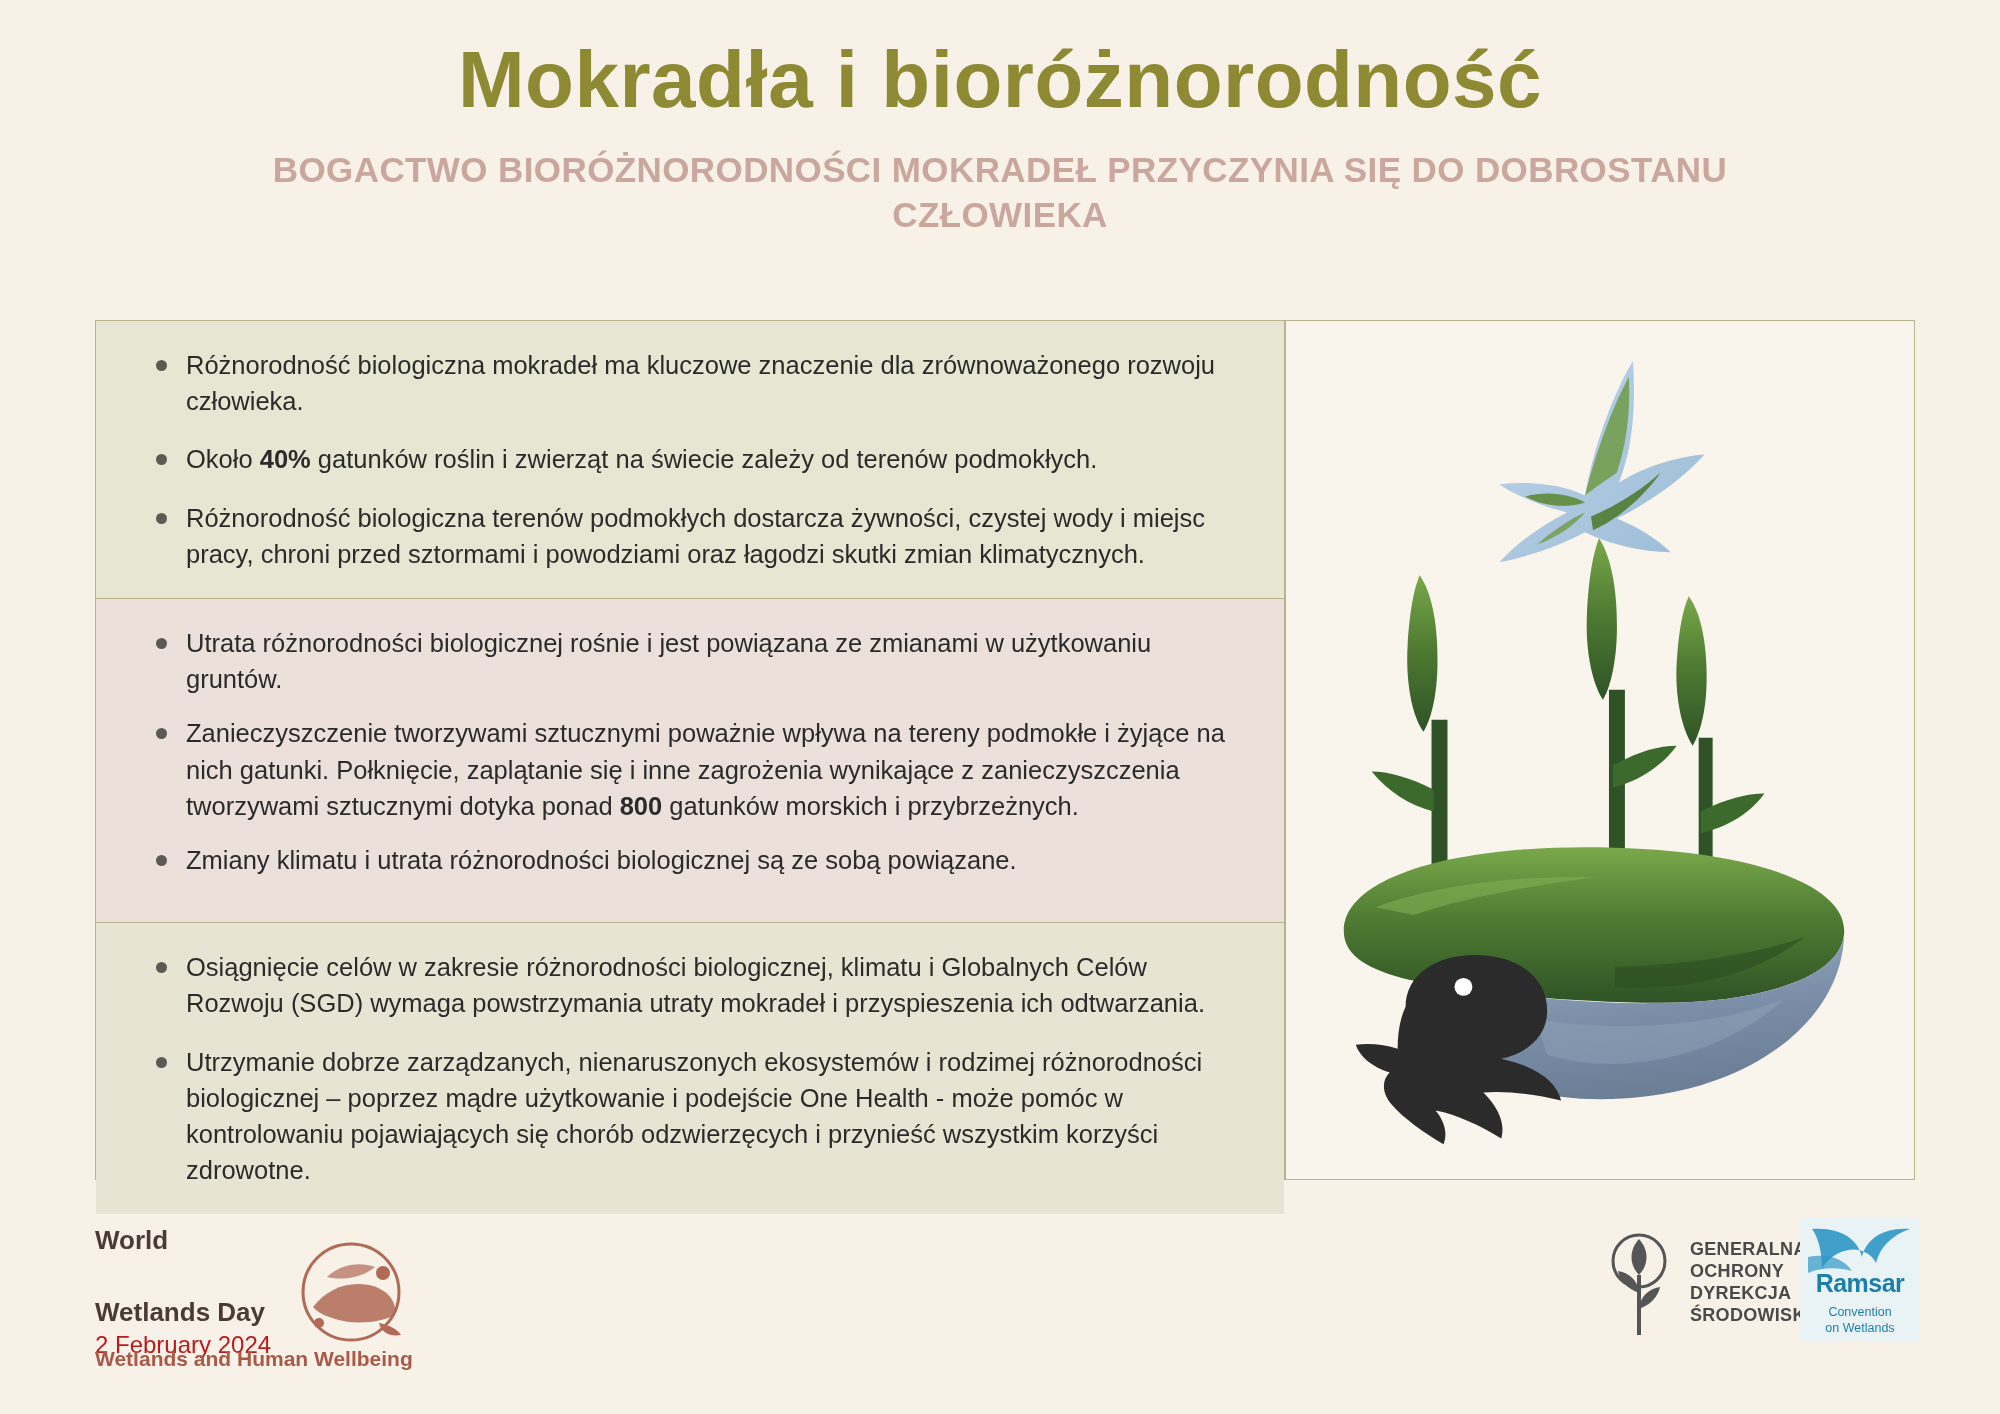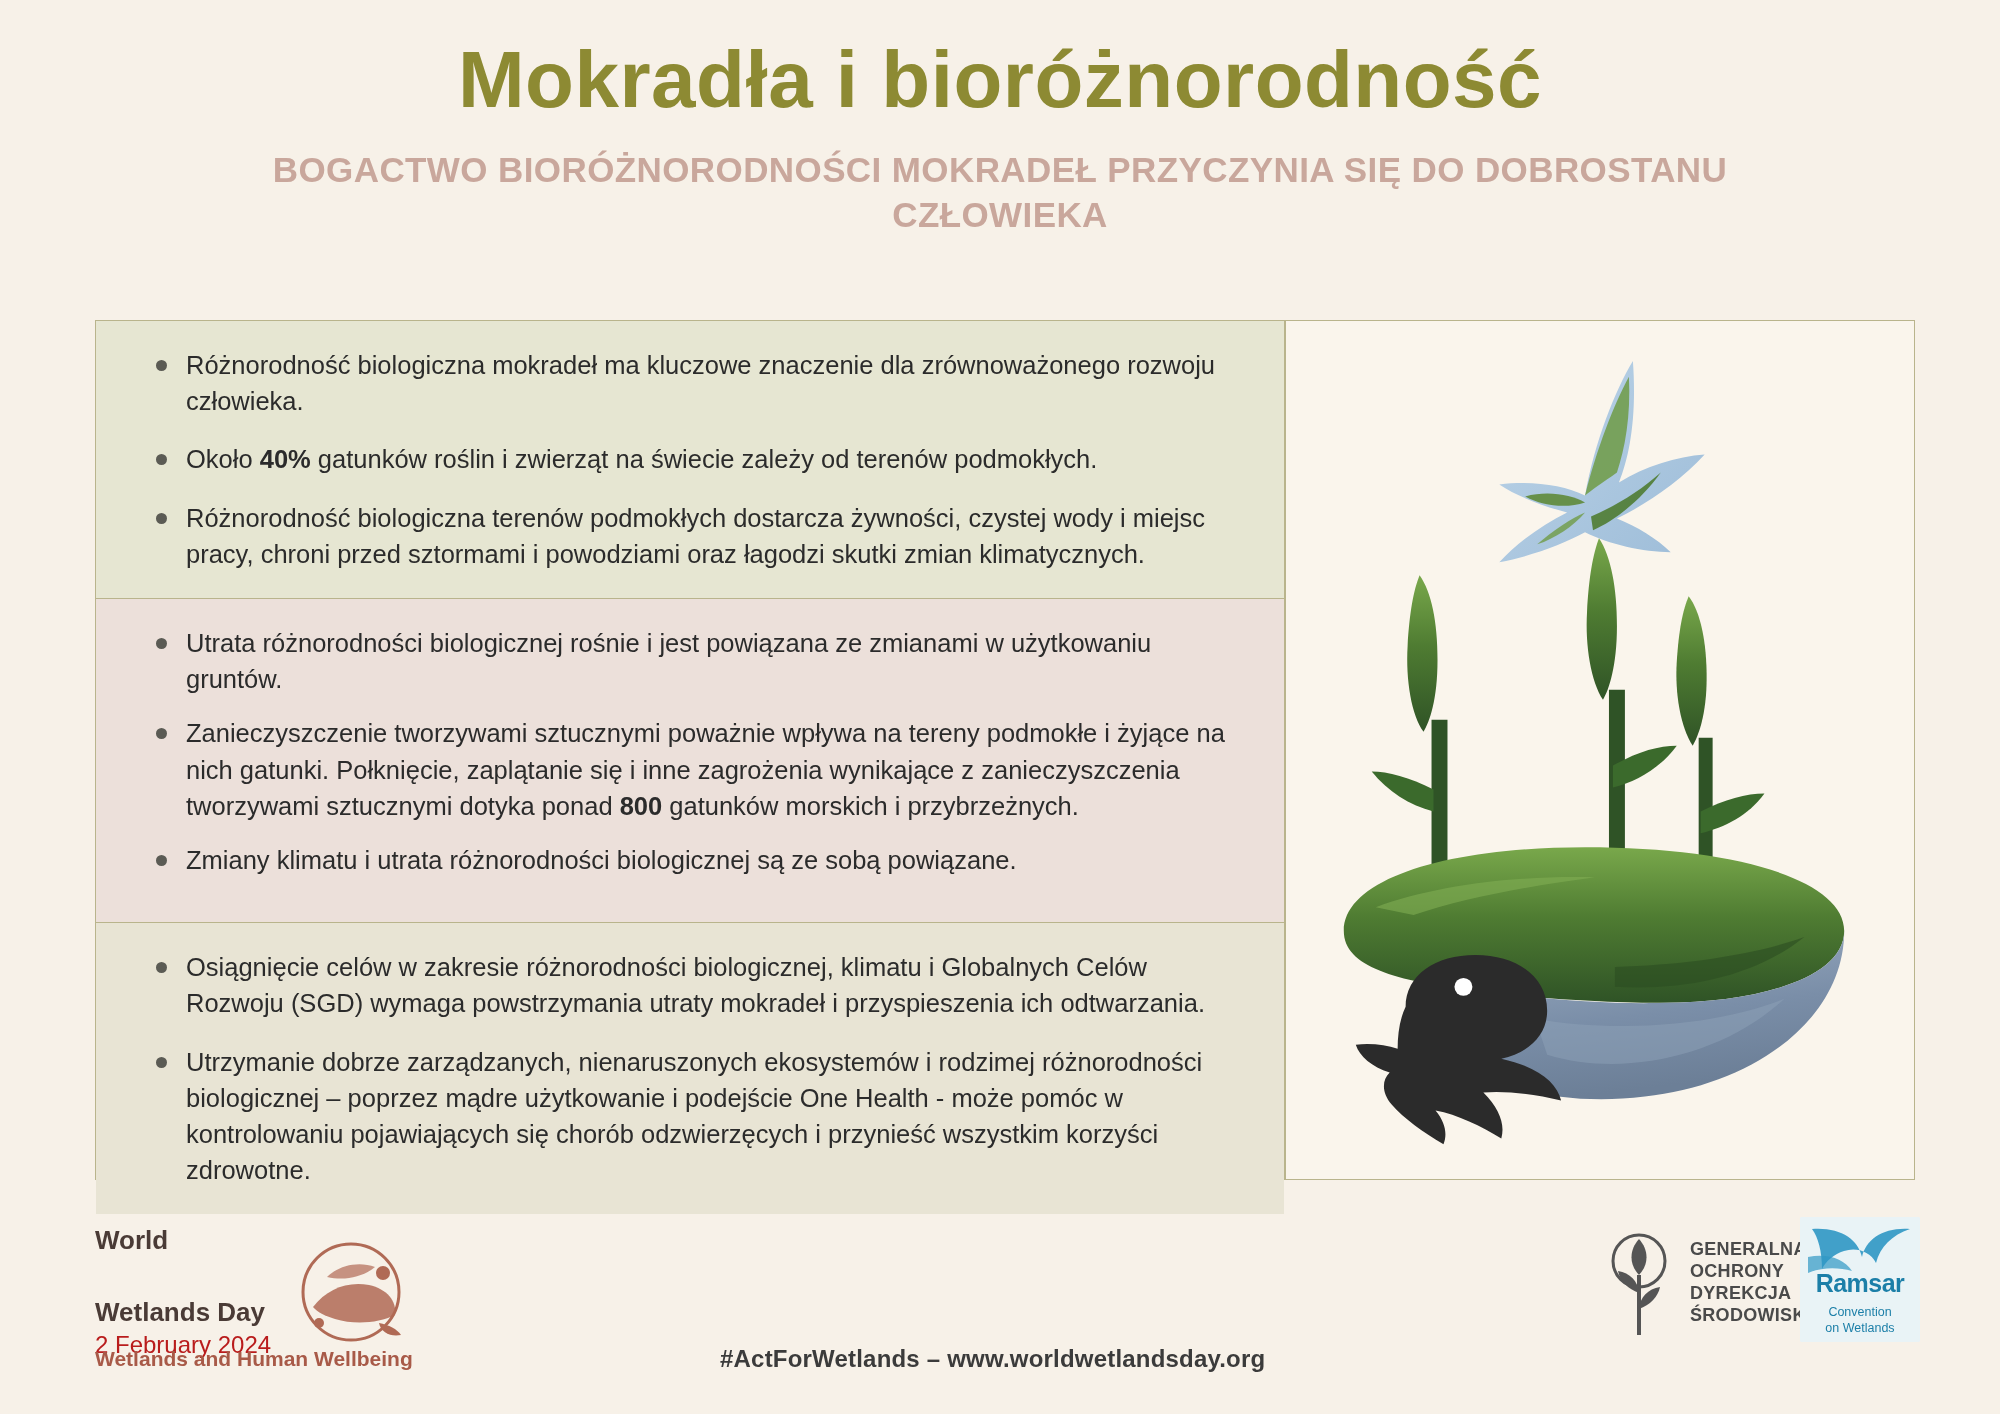--- a/index.html
+++ b/index.html
@@ -332,21 +332,20 @@
         <circle cx="68" cy="55" r="48" fill="none" stroke="#b06a55" stroke-width="3"></circle>
         <path d="M30 70 C44 52 64 44 86 48 C104 52 114 64 112 78 C96 86 72 88 52 82 C42 79 34 75 30 70 Z" fill="#b06a55" opacity="0.85"></path>
         <path d="M44 40 C56 28 76 24 92 30 C80 40 62 44 44 40 Z" fill="#b06a55" opacity="0.7"></path>
         <circle cx="100" cy="36" r="7" fill="#b06a55"></circle>
         <circle cx="36" cy="86" r="5" fill="#b06a55"></circle>
         <path d="M96 86 C106 88 114 92 118 98 C108 100 98 96 96 86 Z" fill="#b06a55"></path>
       </svg>
     </div>
     <div class="wwd-tag">Wetlands and Human Wellbeing</div>
 
-    <div class="hashtag">#ActForWetlands – www.worldwetlandsday.org</div>
 
     <div class="gdos">
       <svg width="78" height="120" viewBox="0 0 78 120">
         <circle cx="39" cy="38" r="26" fill="none" stroke="#555" stroke-width="3"></circle>
         <path d="M39 16 C30 26 28 40 39 52 C50 40 48 26 39 16 Z" fill="#555"></path>
         <path d="M39 52 L39 112" stroke="#555" stroke-width="4"></path>
         <path d="M39 70 C28 66 20 58 18 48 C30 50 38 58 39 70 Z" fill="#555"></path>
         <path d="M39 86 C50 82 58 74 60 64 C48 66 40 74 39 86 Z" fill="#555"></path>
       </svg>
       <div class="gdos-text">

